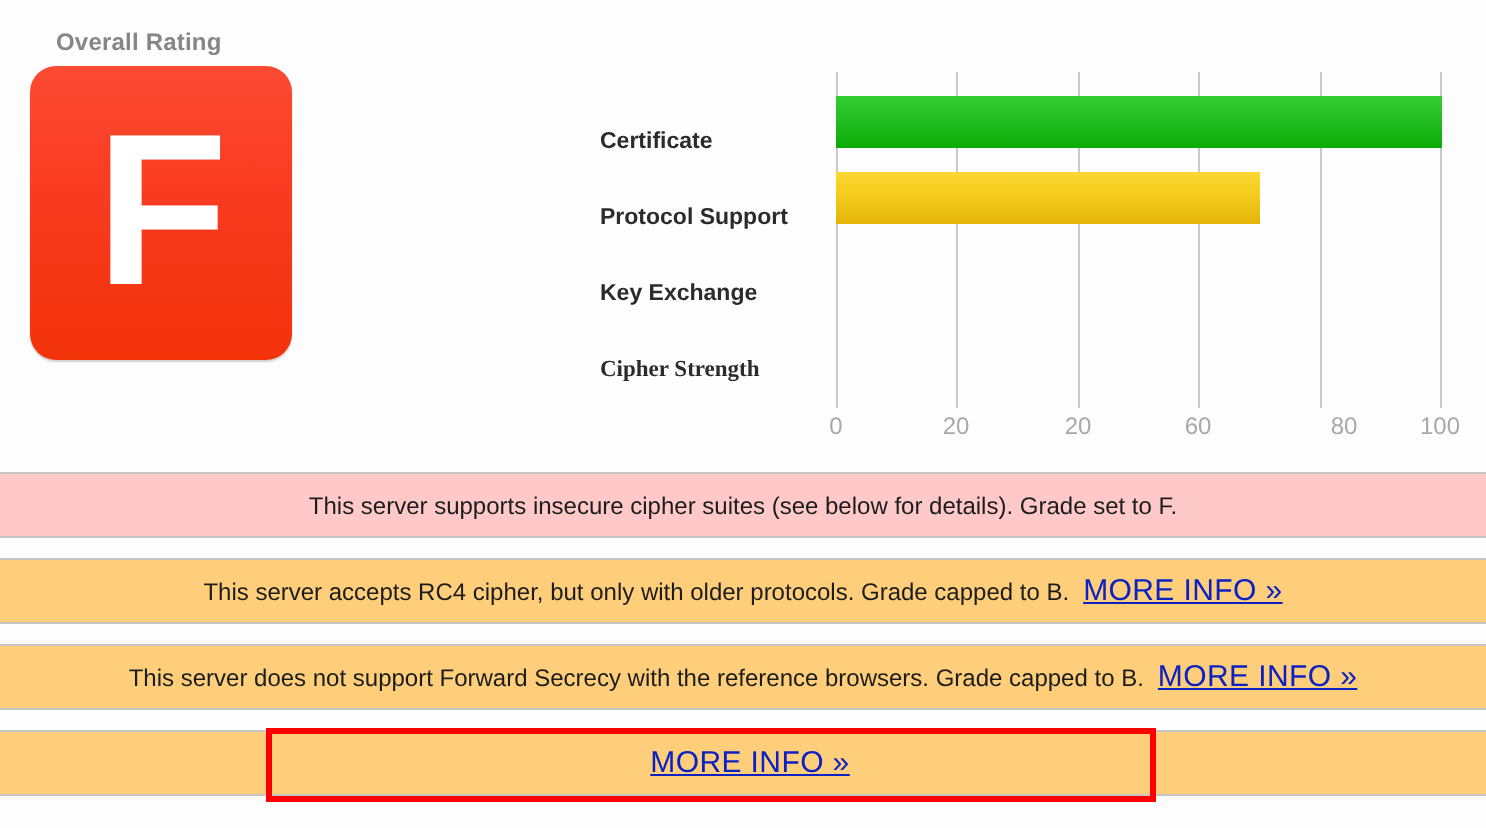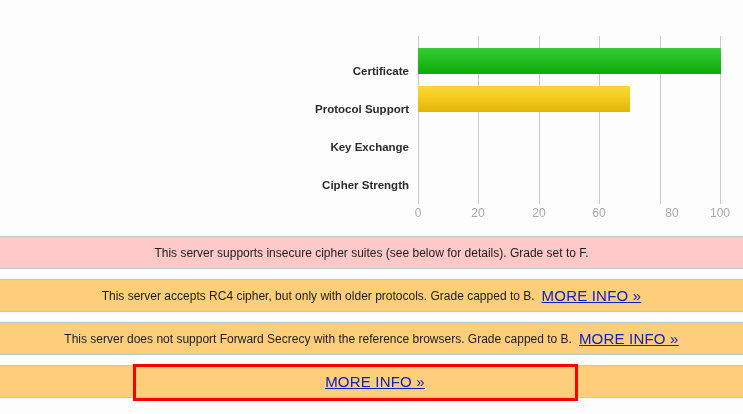--- a/index.html
+++ b/index.html
@@ -73,30 +73,29 @@
   #chart-labels {
     position: absolute;
     left: 0;
     top: 0;
     width: 109px;
   }
   .cat-label {
     position: absolute;
     right: 0;
     width: 109px;
-    text-align: right;
     font-size: 11.5px;
     font-weight: bold;
     color: #2b2b2b;
     white-space: nowrap;
   }
   .cat-label.i0 { top: 51px; }
   .cat-label.i1 { top: 89px; }
   .cat-label.i2 { top: 127px; }
-  .cat-label.i3 { top: 165px; }
+  .cat-label.i3 { top: 165px; font-family: Liberation Serif, serif; }
 
   #plot {
     position: absolute;
     left: 118px;
     top: 22px;
     width: 303px;
     height: 168px;
   }
   .gridline {
     position: absolute;
@@ -177,20 +176,26 @@
     box-sizing: border-box;
     border: 3px solid #fc0000;
     pointer-events: none;
   }
 </style>
 </head>
 <body>
 
 <div id="summary">
 
+  <div id="rating-block">
+    <div id="rating-title">Overall Rating</div>
+    <div id="grade-box">
+      <span id="grade-letter">F</span>
+    </div>
+  </div>
 
   <div id="chart">
     <div id="chart-labels">
       <div class="cat-label i0">Certificate</div>
       <div class="cat-label i1">Protocol Support</div>
       <div class="cat-label i2">Key Exchange</div>
       <div class="cat-label i3">Cipher Strength</div>
     </div>
 
     <div id="plot">

